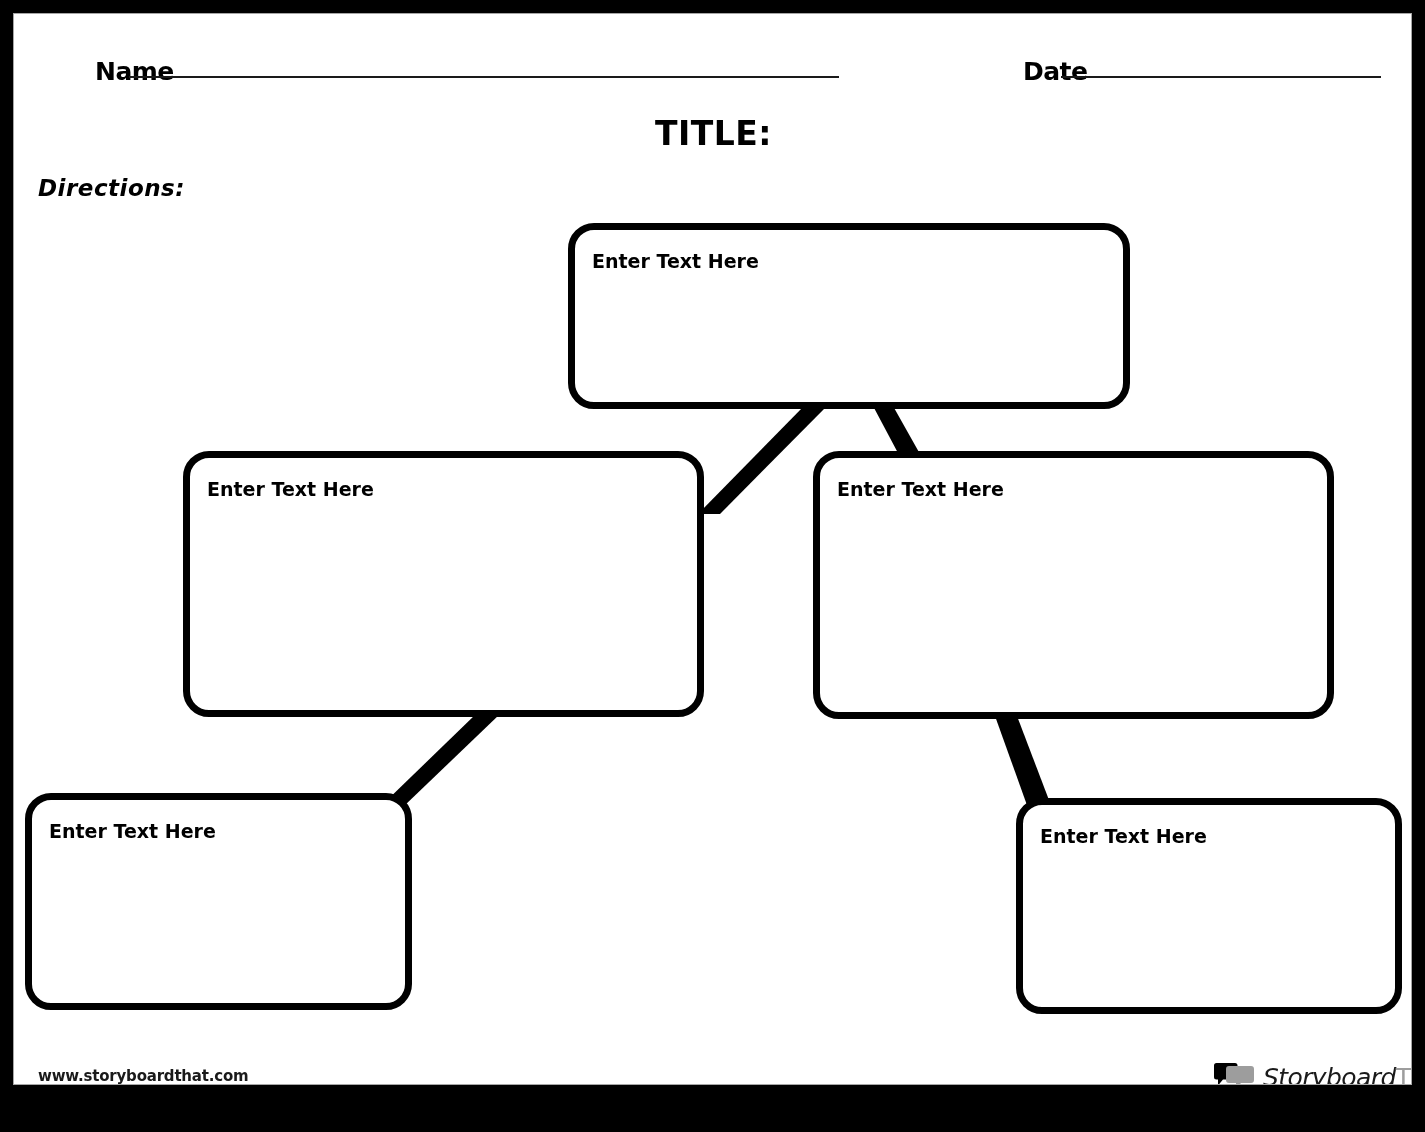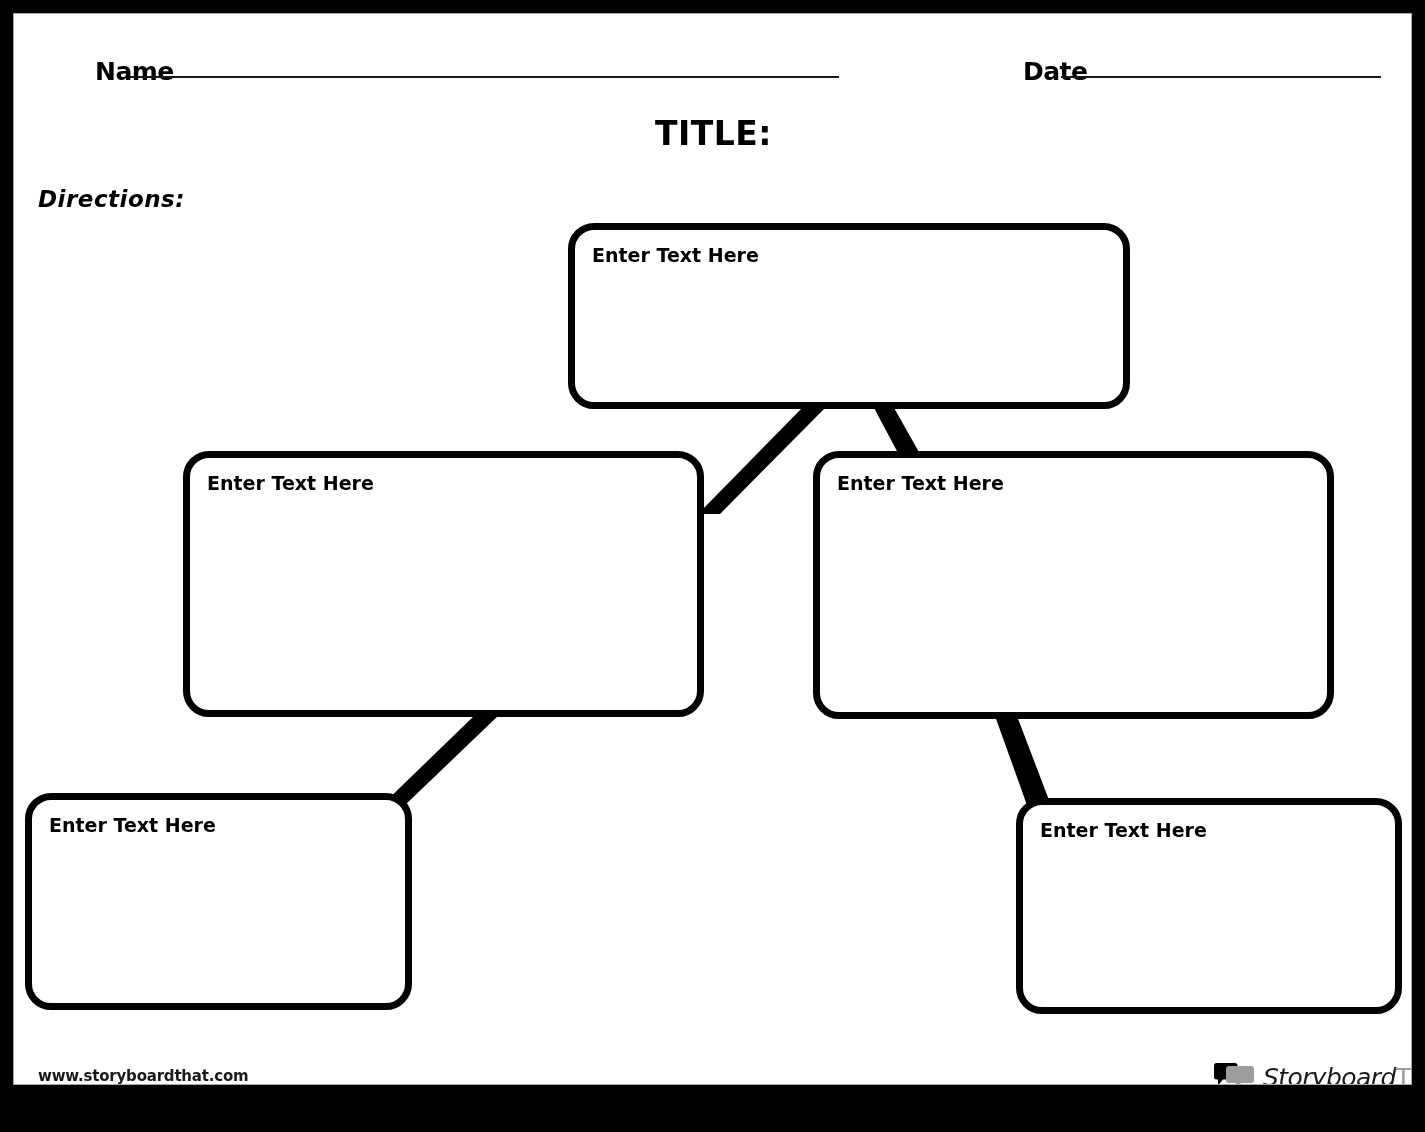--- a/index.html
+++ b/index.html
@@ -65,21 +65,21 @@
     font-family: "DejaVu Sans", sans-serif;
     font-weight: bold;
     font-size: 33px;
     letter-spacing: 0.5px;
     color: #000;
   }
 
   #directions-label {
     position: absolute;
     left: 24px;
-    top: 172px;
+    top: 161px;
     font-family: "DejaVu Sans", sans-serif;
     font-style: italic;
     font-weight: bold;
     font-size: 23px;
     color: #000;
     letter-spacing: 0.5px;
   }
 
   
   #diagram {
@@ -101,21 +101,21 @@
   .flow-box {
     position: absolute;
     background: #ffffff;
     border: 7px solid #000000;
     border-radius: 26px;
     box-sizing: border-box;
   }
   .flow-box-label {
     position: absolute;
     left: 17px;
-    top: 14px;
+    top: 20px;
     font-family: "DejaVu Sans", sans-serif;
     font-weight: bold;
     font-size: 19px;
     color: #000;
     white-space: nowrap;
   }
 
   #box-top    { left: 554px; top: 209px; width: 562px; height: 186px; }
   #box-mid-l  { left: 169px; top: 437px; width: 521px; height: 266px; }
   #box-mid-r  { left: 799px; top: 437px; width: 521px; height: 268px; }

